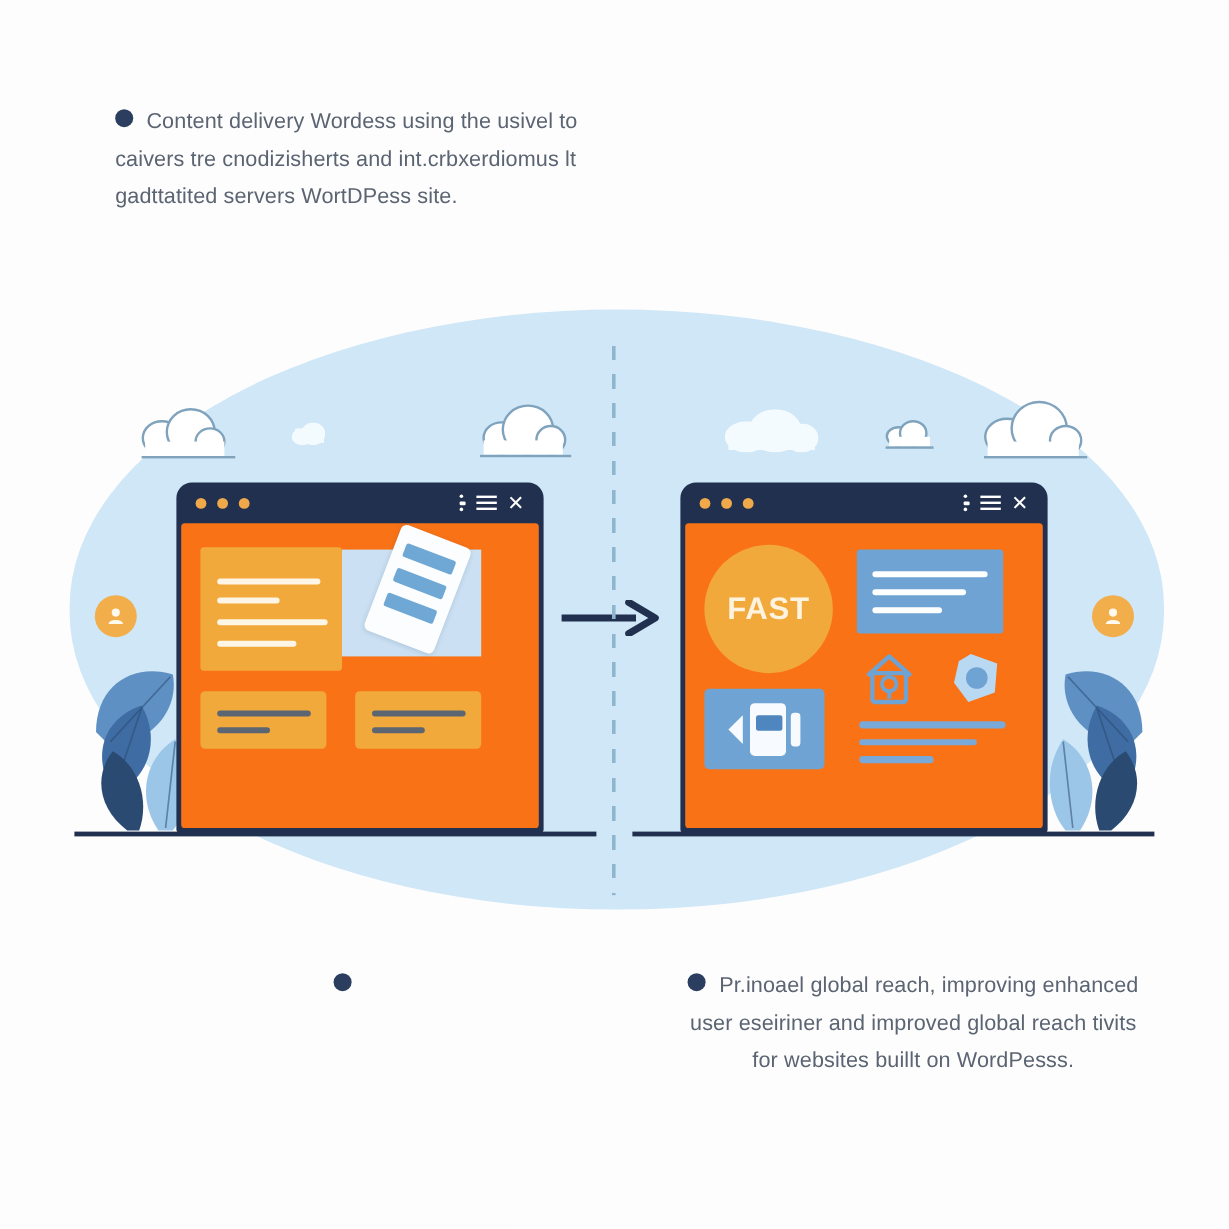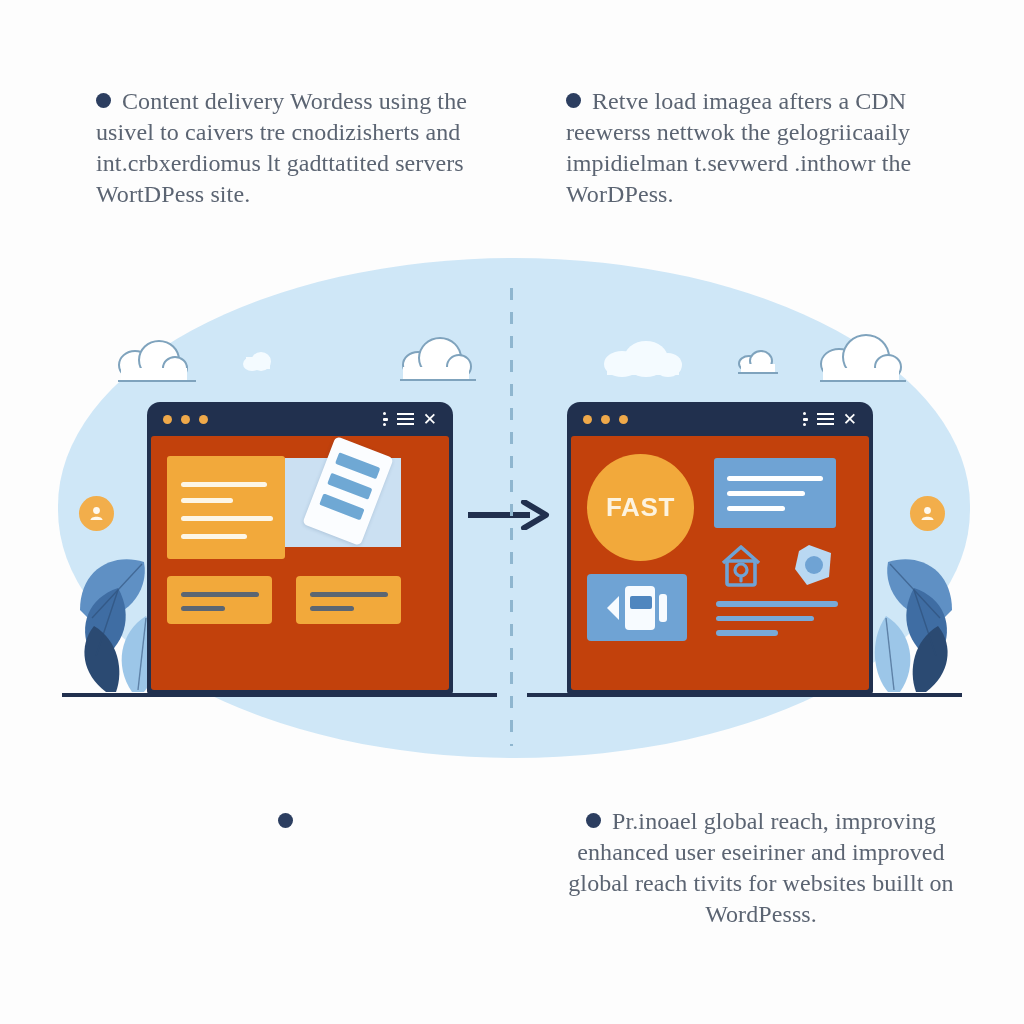--- a/index.html
+++ b/index.html
@@ -22,24 +22,23 @@
     width: 912px; height: 500px;
     background: #cfe7f7;
     border-radius: 460px / 250px;
   }
 
   
   .txtblock {
     position: absolute;
     width: 390px;
     color: #5b6472;
-    font-size: 24px;
+    font-size: 18px;
     line-height: 31px;
     letter-spacing: .1px;
-    font-family: Liberation Serif, serif;
   }
   .txtblock.left  { left: 96px; }
   .txtblock.right { left: 566px; }
   .txtblock.top    { top: 86px; }
   .txtblock.bottom { top: 806px; }
   .txtblock.bottom { text-align: center; }
   .txtblock.bottom .body { display: inline; }
   .bullet {
     display: inline-block;
     width: 15px; height: 15px;
@@ -139,21 +138,21 @@
     display: flex; align-items: center; gap: 9px;
     color: #ffffff;
   }
   .vdots { display:flex; flex-direction:column; gap:2.2px; }
   .vdots i { width:3px; height:3px; background:#fff; border-radius:50%; display:block; }
   .vdots i:nth-child(2){ width:5px; height:3px; border-radius:1px; }
   .burger { display:flex; flex-direction:column; gap:3px; }
   .burger i { width:17px; height:2.2px; background:#fff; display:block; }
   .xmark { font-size: 17px; line-height: 15px; font-weight: 300; }
   .viewport {
-    background: #c2410c;
+    background: #f97316;
     height: 254px;
     border-radius: 3px;
     position: relative;
     overflow: hidden;
     padding: 14px 16px;
   }
 
   
   .hero-card {
     position:absolute; left:16px; top:20px;
@@ -275,23 +274,20 @@
     <div class="lump" style="left:0; bottom:2px; width:38px; height:32px;"></div>
     <div class="lump" style="left:22px; bottom:2px; width:48px; height:46px;"></div>
     <div class="lump" style="left:54px; bottom:2px; width:28px; height:26px;"></div>
     <div class="mask"></div>
     <div class="base" style="width:86px;"></div>
   </div>
 
 
   <div class="txtblock left top">
     <span class="bullet"></span><span class="body">Content delivery Wordess using the usivel to caivers tre cnodizisherts and int.crbxerdiomus lt gadttatited servers WortDPess site.</span>
-  </div>
-  <div class="txtblock right top">
-    <span class="bullet"></span><span class="body">Retve load imagea afters a CDN reewerss nettwok the gelogriicaaily impidielman t.sevwerd .inthowr the WorDPess.</span>
   </div>
   <div class="txtblock left bottom">
     <span class="bullet"></span>
   </div>
   <div class="txtblock right bottom">
     <span class="bullet"></span><span class="body">Pr.inoael global reach, improving enhanced user eseiriner and improved global reach tivits for websites buillt on WordPesss.</span>
   </div>
 
   <svg class="plants left" width="160" height="156" viewBox="0 0 160 156">
     <g fill="#5f90c4">

